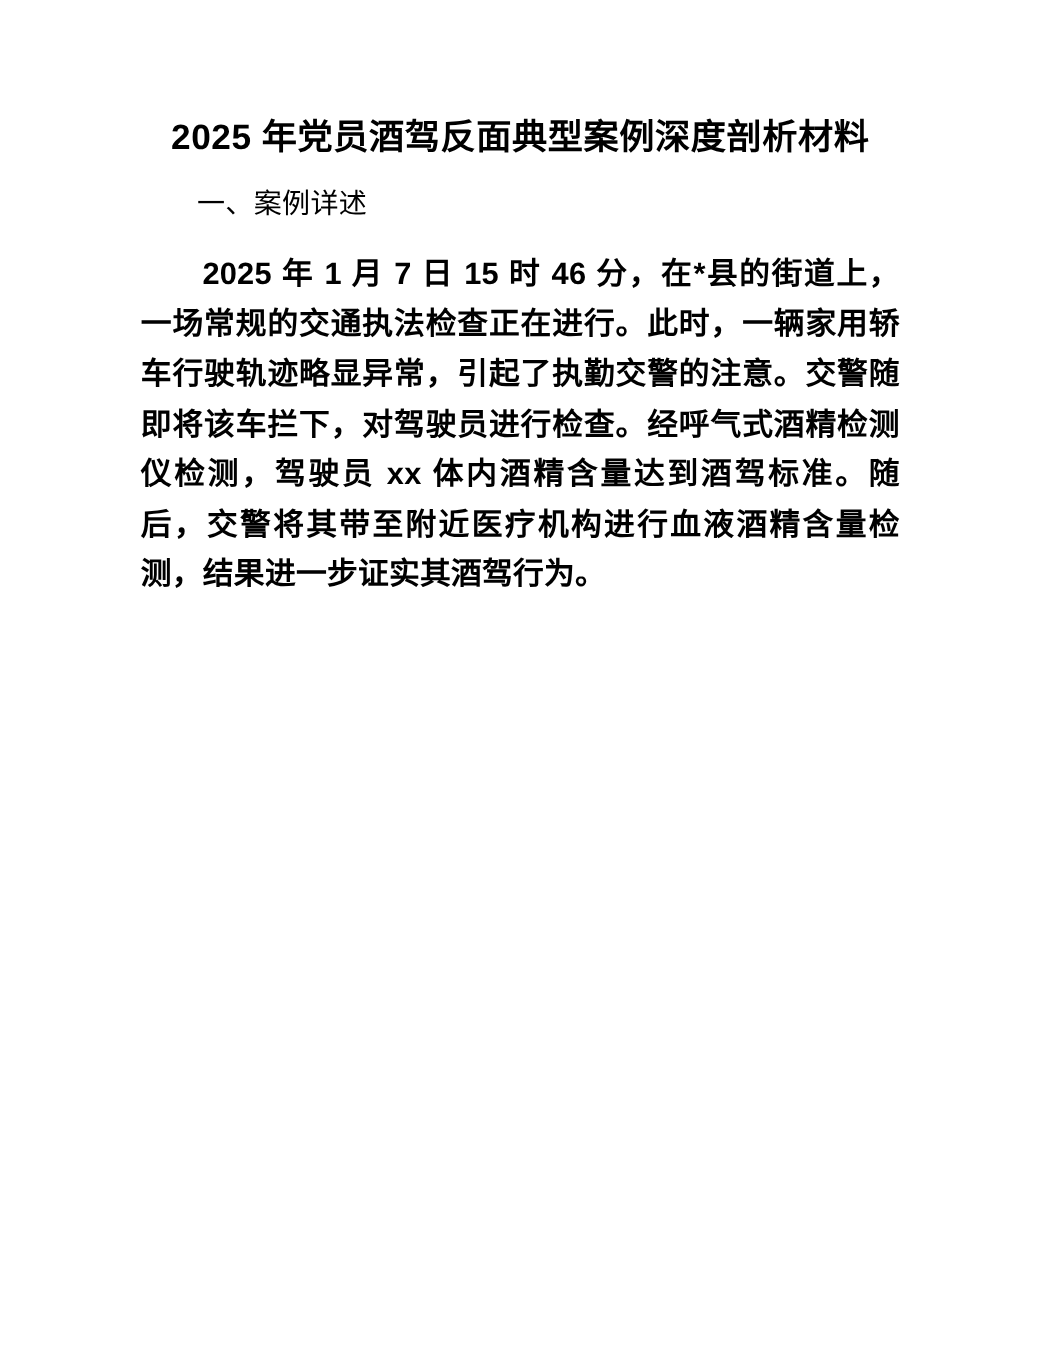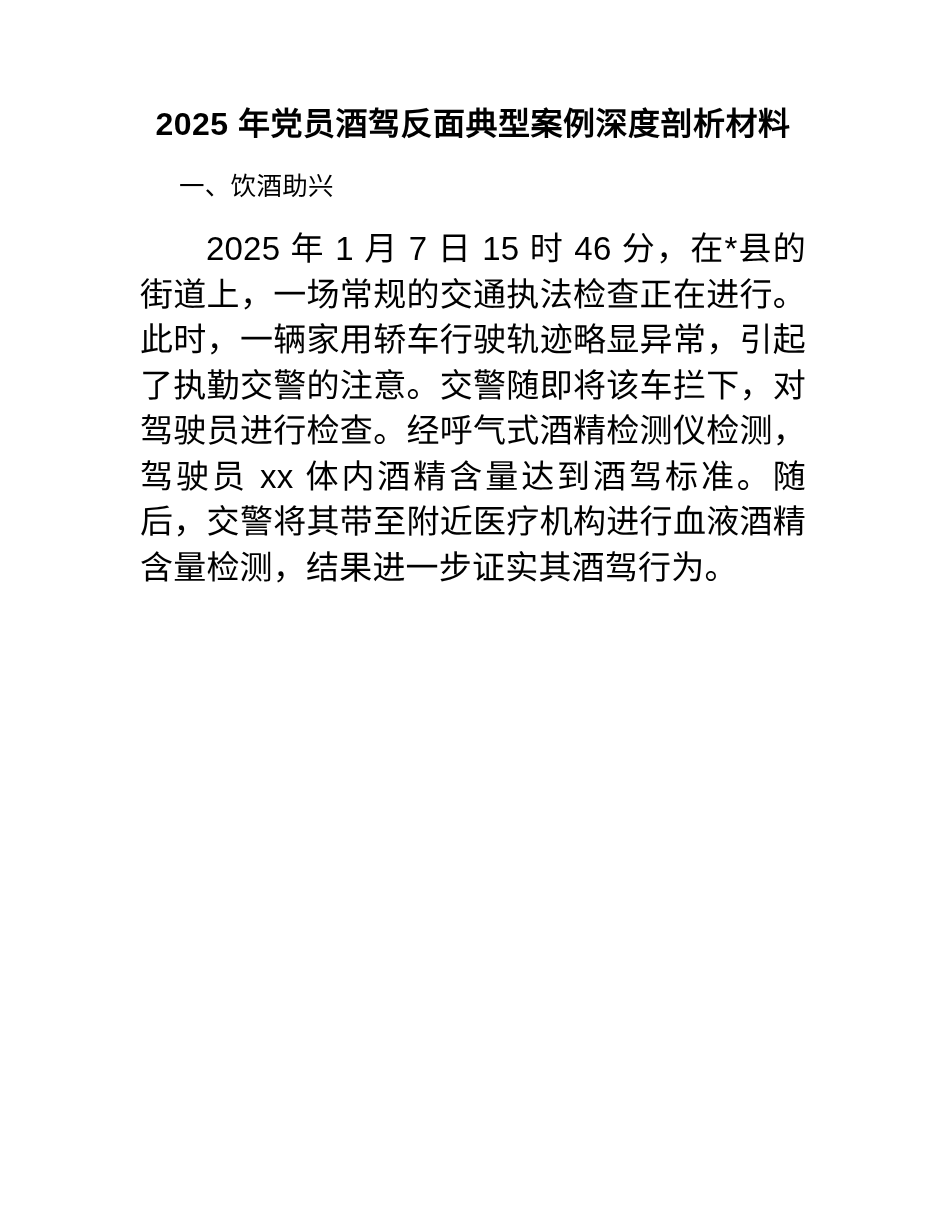--- a/index.html
+++ b/index.html
@@ -50,24 +50,24 @@
     margin: 0;
     text-indent: 2em;
     letter-spacing: 0.3px;
   }
 
   .heading-gap-top {
     margin-top: 18px;
   }
 
   .body-para {
-    font-size: 33px;
+    font-size: 28px;
     line-height: 45.5px;
-    font-weight: 400;
-    margin: 12px;
+    font-weight: 700;
+    margin: 0;
     text-indent: 2em;
     text-align: justify;
     text-justify: inter-character;
     letter-spacing: 0.2px;
     word-break: break-all;
   }
 
   .para-gap {
     margin-top: 17px;
   }
@@ -77,21 +77,21 @@
   }
 </style>
 </head>
 <body>
 
 <div class="page">
   <div class="page-body">
 
     <h1 class="doc-title">2025 年党员酒驾反面典型案例深度剖析材料</h1>
 
-    <h2 class="section-heading heading-gap-top">一、饮酒助兴</h2>
+    <h2 class="section-heading heading-gap-top">一、案例详述</h2>
 
     <p class="body-para para-gap">2025 年 1 月 7 日 15 时 46 分，在*县的街道上，一场常规的交通执法检查正在进行。此时，一辆家用轿车行驶轨迹略显异常，引起了执勤交警的注意。交警随即将该车拦下，对驾驶员进行检查。经呼气式酒精检测仪检测，驾驶员 xx 体内酒精含量达到酒驾标准。随后，交警将其带至附近医疗机构进行血液酒精含量检测，结果进一步证实其酒驾行为。</p>
 
 
 
 
   </div>
 </div>
 
 </body></html>

